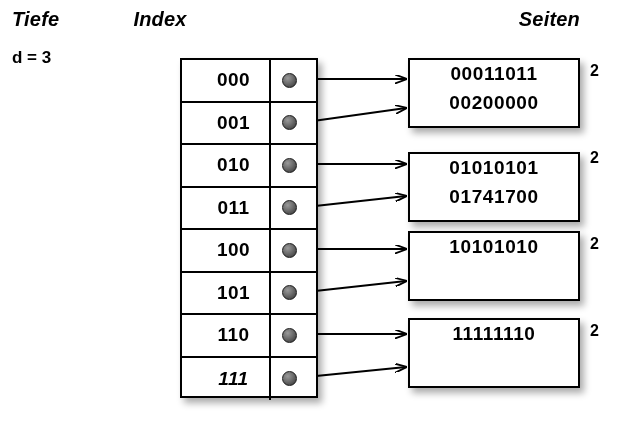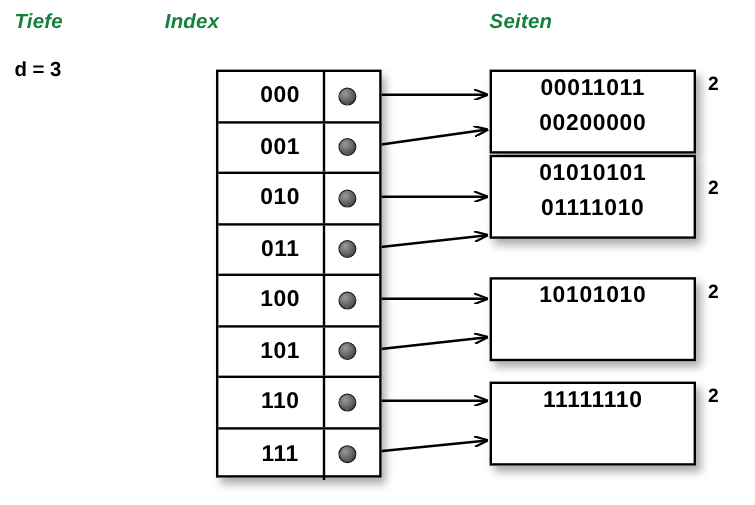--- a/index.html
+++ b/index.html
@@ -19,28 +19,28 @@
   #stage {
     position: absolute;
     left: 0; top: 0;
     width: 629px;
     height: 421px;
   }
   .hdr {
     position: absolute;
     font-style: italic;
     font-weight: bold;
-    font-size: 17px;
+    font-size: 20px;
     letter-spacing: 0.2px;
     white-space: nowrap;
-    color: #15803d;
+    color: #000000;
   }
   #hdr-tiefe { left: 12px; top: 8px; }
   #hdr-index { left: 0; top: 8px; width: 320px; text-align: center; }
-  #hdr-seiten { left: 408px; top: 8px; width: 172px; text-align: left; }
+  #hdr-seiten { left: 408px; top: 8px; width: 172px; text-align: right; }
 
   #depth-value {
     position: absolute;
     left: 12px;
     top: 48px;
     font-size: 17px;
     font-weight: bold;
     white-space: nowrap;
   }
 
@@ -56,21 +56,21 @@
     background: #fff;
     box-shadow: 4px 5px 7px rgba(0,0,0,0.33);
   }
   .idx-row {
     position: relative;
     height: 42.5px;
     box-sizing: border-box;
     border-bottom: 2.5px solid #000;
     display: flex;
   }
-  .idx-row:last-child { border-bottom: none; }
+  .idx-row:last-child { border-bottom: none; font-style: italic; }
   .idx-key {
     width: 89px;
     box-sizing: border-box;
     border-right: 2.5px solid #000;
     display: flex;
     align-items: center;
     justify-content: center;
     font-size: 19px;
     font-weight: bold;
     letter-spacing: 0.5px;
@@ -208,23 +208,23 @@
         </div>
     </div>
   </div>
 
   <div class="page-box" style="top:58px">
     <div class="page-line">00011011</div>
     <div class="page-line">00200000</div>
   </div>
   <div class="page-depth" style="top:62px">2</div>
 
-  <div class="page-box" style="top:129px">
+  <div class="page-box" style="top:152px">
     <div class="page-line">01010101</div>
-    <div class="page-line">01111010</div>
+    <div class="page-line">01741700</div>
   </div>
   <div class="page-depth" style="top:149px">2</div>
 
   <div class="page-box" style="top:231px">
     <div class="page-line">10101010</div>
   </div>
   <div class="page-depth" style="top:235px">2</div>
 
   <div class="page-box" style="top:318px">
     <div class="page-line">11111110</div>

